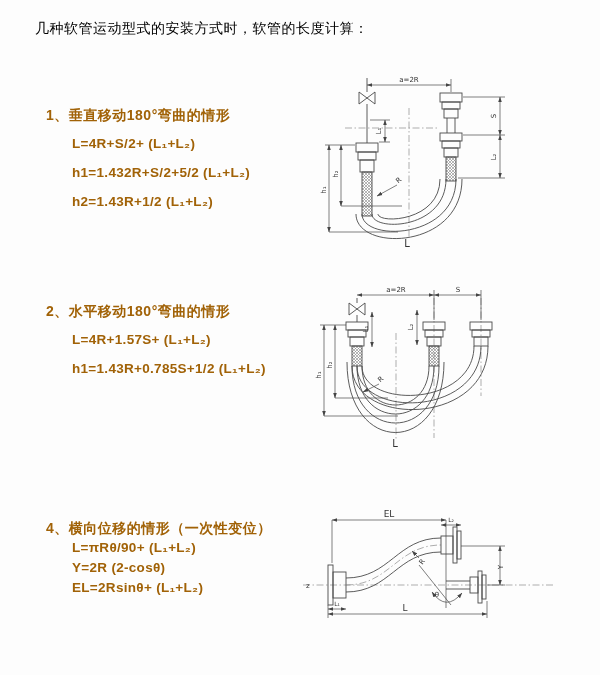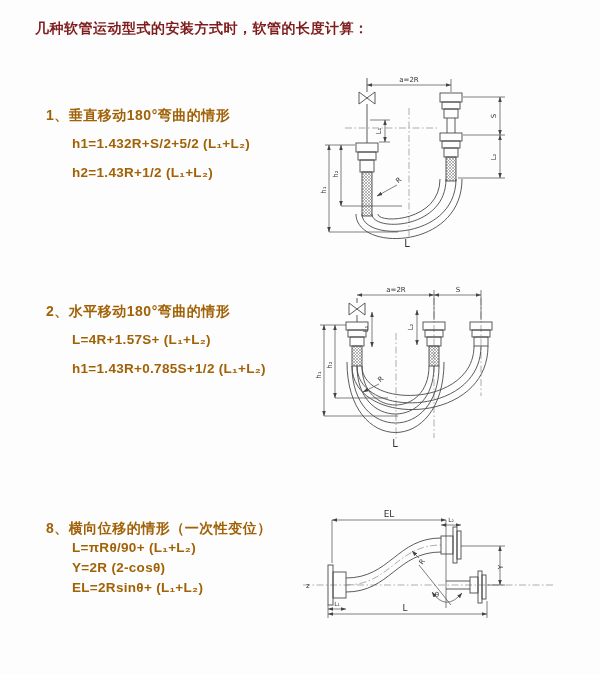--- a/index.html
+++ b/index.html
@@ -1,50 +1,51 @@
 <!DOCTYPE html>
 <html><head>
 <meta charset="utf-8">
 <style>
   html,body{margin:0;padding:0;}
   body{width:600px;height:675px;background:#fdfdfd;font-family:"Liberation Sans","DejaVu Sans",sans-serif;}
   .page{position:relative;width:600px;height:675px;background:#fdfdfd;overflow:hidden;}
-  .title{position:absolute;left:35px;top:20px;font-size:14px;font-weight:700;color:#7f1d1d;letter-spacing:.5px;white-space:nowrap;}
+  .title{position:absolute;left:35px;top:20px;font-size:14px;font-weight:400;color:#000000;letter-spacing:.5px;white-space:nowrap;}
   .sec{position:absolute;color:#a16207;white-space:nowrap;}
   .sec .h{font-size:14px;font-weight:700;letter-spacing:.5px;line-height:20px;}
   .sec .f{font-size:13.5px;font-weight:600;letter-spacing:.3px;line-height:20px;margin:9px 0 0 26px;}
   .sec.tight .f{margin-top:0;}
   .diag{position:absolute;}
   .diag text{font-family:"DejaVu Sans",sans-serif;fill:#333;font-size:7px;}
   .diag .big{font-size:10px;}
   .cl{stroke:#8a8a8a;stroke-width:.7;stroke-dasharray:7 2.5 1.5 2.5;fill:none;}
   .ln{stroke:#4a4a4a;stroke-width:.9;fill:none;}
   .dim{stroke:#474747;stroke-width:.7;fill:none;}
 </style>
 </head>
 <body>
 
 <div class="page">
 
   <div class="title">几种软管运动型式的安装方式时，软管的长度计算：</div>
 
   <div class="sec" style="left:46px;top:105px;">
     <div class="h">1、垂直移动180°弯曲的情形</div>
+    <div class="f">L=4R+S/2+ (L₁+L₂)</div>
     <div class="f">h1=1.432R+S/2+5/2 (L₁+L₂)</div>
     <div class="f">h2=1.43R+1/2 (L₁+L₂)</div>
   </div>
 
   <div class="sec" style="left:46px;top:301px;">
     <div class="h">2、水平移动180°弯曲的情形</div>
     <div class="f">L=4R+1.57S+ (L₁+L₂)</div>
     <div class="f">h1=1.43R+0.785S+1/2 (L₁+L₂)</div>
   </div>
 
   <div class="sec tight" style="left:46px;top:518px;">
-    <div class="h">8、横向位移的情形（一次性变位）</div>
+    <div class="h">4、横向位移的情形（一次性变位）</div>
     <div class="f">L=πRθ/90+ (L₁+L₂)</div>
     <div class="f">Y=2R (2-cosθ)</div>
     <div class="f">EL=2Rsinθ+ (L₁+L₂)</div>
   </div>
 
   <svg class="diag" style="left:300px;top:66px;" width="300" height="200" viewBox="0 0 300 200">
     <defs>
       <pattern id="hb1" width="3" height="3" patternUnits="userSpaceOnUse">
         <path d="M0,3 L3,0 M0,0 L3,3" stroke="#7a7a7a" stroke-width="0.55"></path>
       </pattern>

